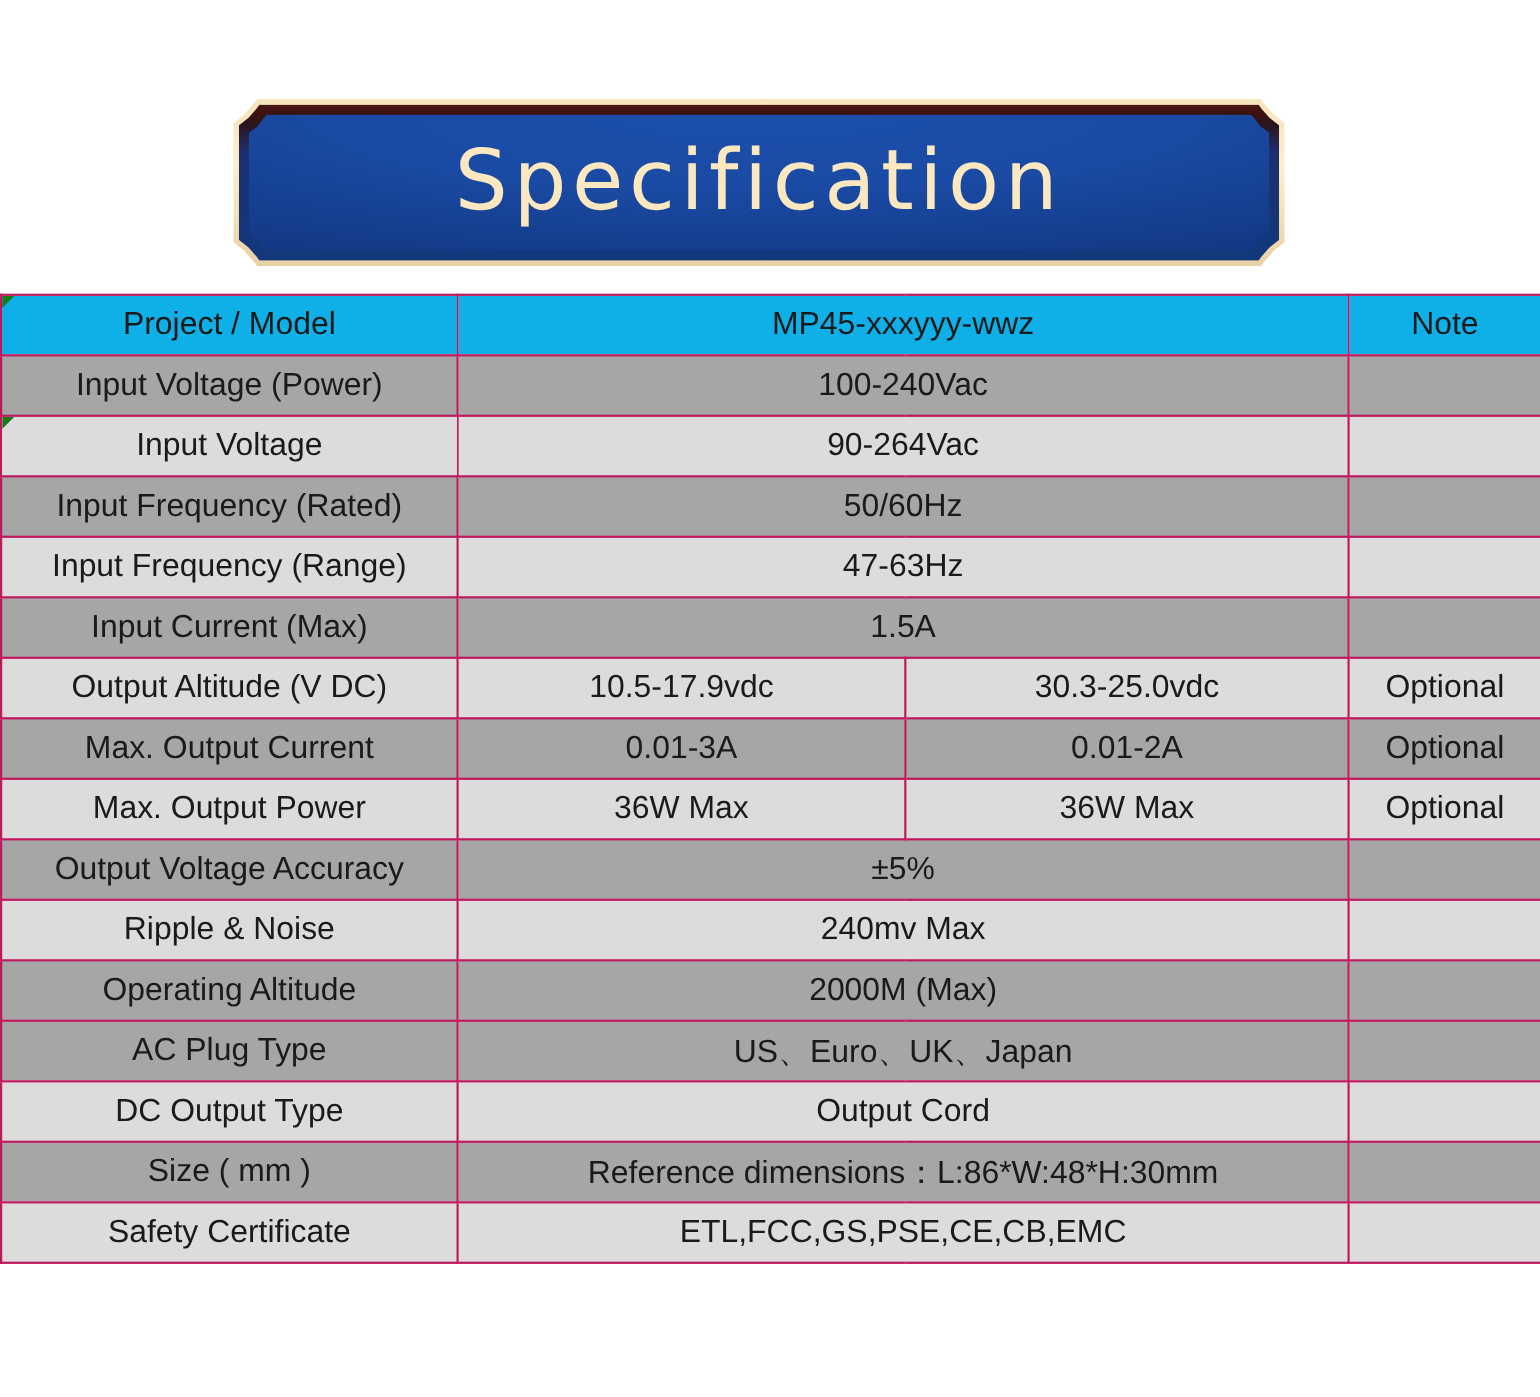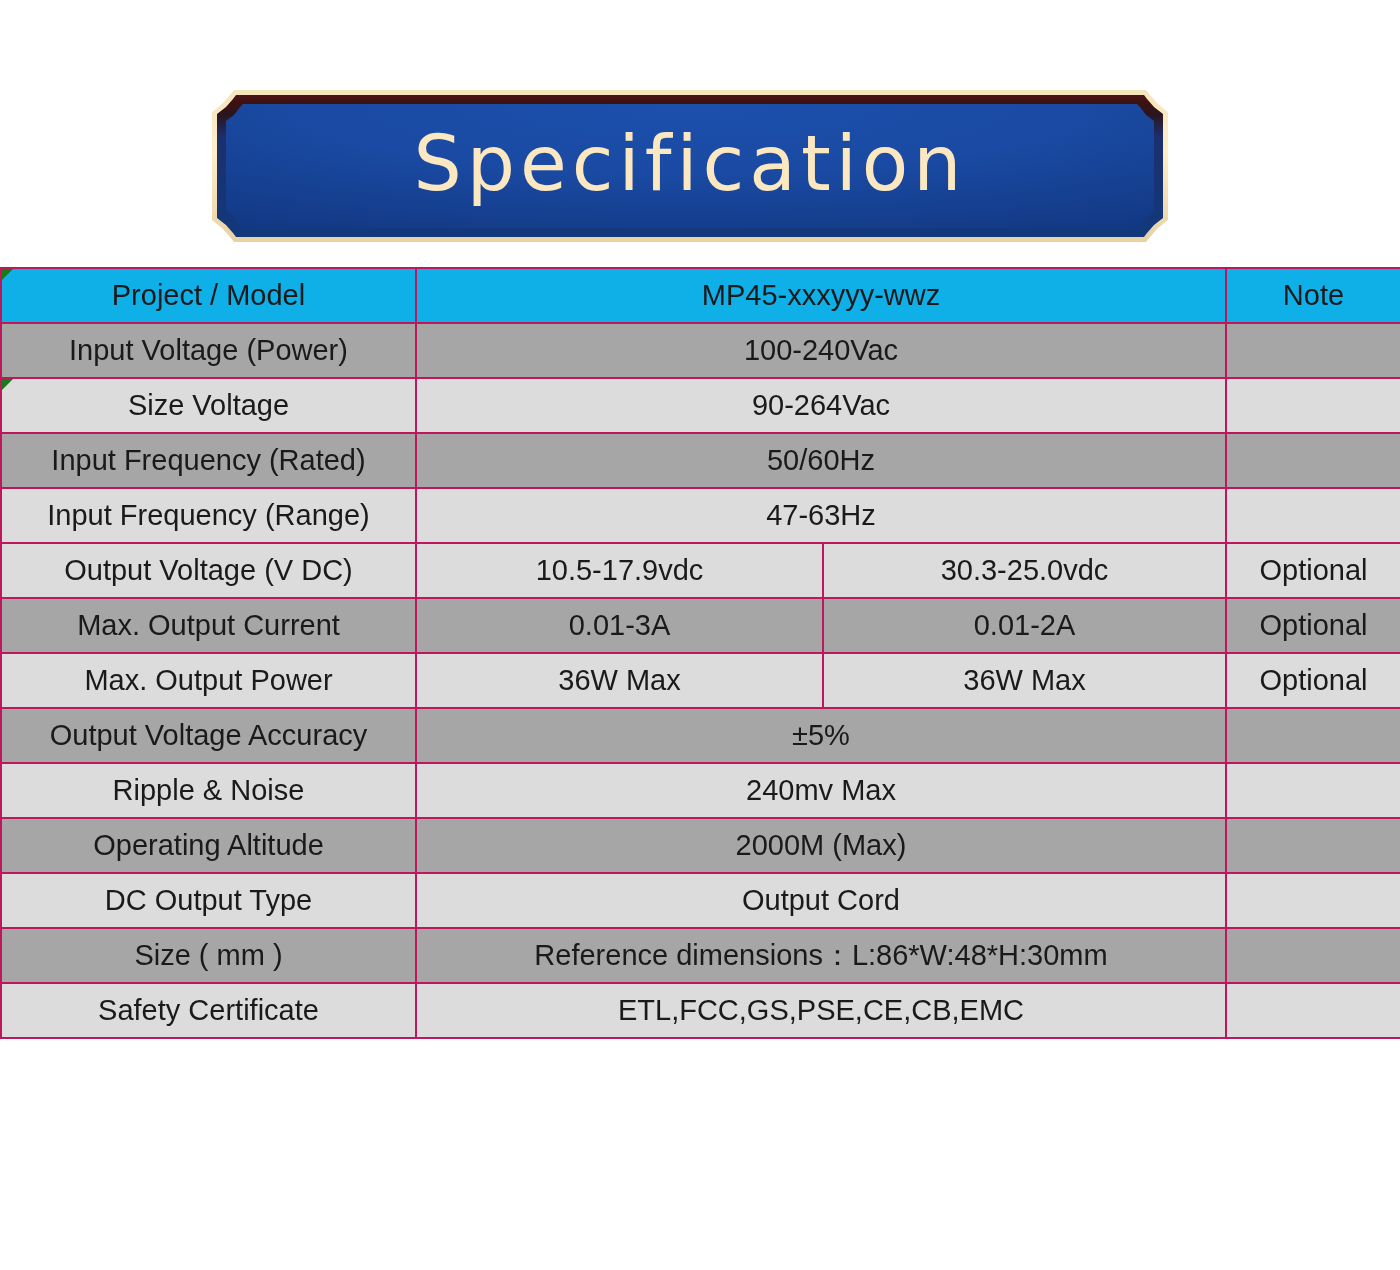--- a/index.html
+++ b/index.html
@@ -159,36 +159,41 @@
       </td>
       <td colspan="2">MP45-xxxyyy-wwz</td>
       <td>Note</td>
     </tr>
   <tr class="shade-dark">
         <td>Input Voltage (Power)</td>
         <td colspan="2">100-240Vac</td>
         <td></td>
       </tr>
       <tr class="shade-light">
-        <td class="has-flag"><span class="green-flag"></span><span>Size Voltage</span></td>
+        <td class="has-flag"><span class="green-flag"></span><span>Input Voltage</span></td>
         <td colspan="2">90-264Vac</td>
         <td></td>
       </tr>
       <tr class="shade-dark">
         <td>Input Frequency (Rated)</td>
         <td colspan="2">50/60Hz</td>
         <td></td>
       </tr>
       <tr class="shade-light">
         <td>Input Frequency (Range)</td>
         <td colspan="2">47-63Hz</td>
         <td></td>
       </tr>
-      <tr class="shade-light">
-        <td>Output Voltage (V DC)</td>
+      <tr class="shade-dark">
+        <td>Input Current (Max)</td>
+        <td colspan="2">1.5A</td>
+        <td></td>
+      </tr>
+      <tr class="shade-light">
+        <td>Output Altitude (V DC)</td>
         <td>10.5-17.9vdc</td>
         <td>30.3-25.0vdc</td>
         <td>Optional</td>
       </tr>
       <tr class="shade-dark">
         <td>Max. Output Current</td>
         <td>0.01-3A</td>
         <td>0.01-2A</td>
         <td>Optional</td>
       </tr>
@@ -206,20 +211,25 @@
       <tr class="shade-light">
         <td>Ripple &amp; Noise</td>
         <td colspan="2">240mv Max</td>
         <td></td>
       </tr>
       <tr class="shade-dark">
         <td>Operating Altitude</td>
         <td colspan="2">2000M (Max)</td>
         <td></td>
       </tr>
+      <tr class="shade-dark">
+        <td>AC Plug Type</td>
+        <td colspan="2">US、Euro、UK、Japan</td>
+        <td></td>
+      </tr>
       <tr class="shade-light">
         <td>DC Output Type</td>
         <td colspan="2">Output Cord</td>
         <td></td>
       </tr>
       <tr class="shade-dark">
         <td>Size ( mm )</td>
         <td colspan="2">Reference dimensions：L:86*W:48*H:30mm</td>
         <td></td>
       </tr>

